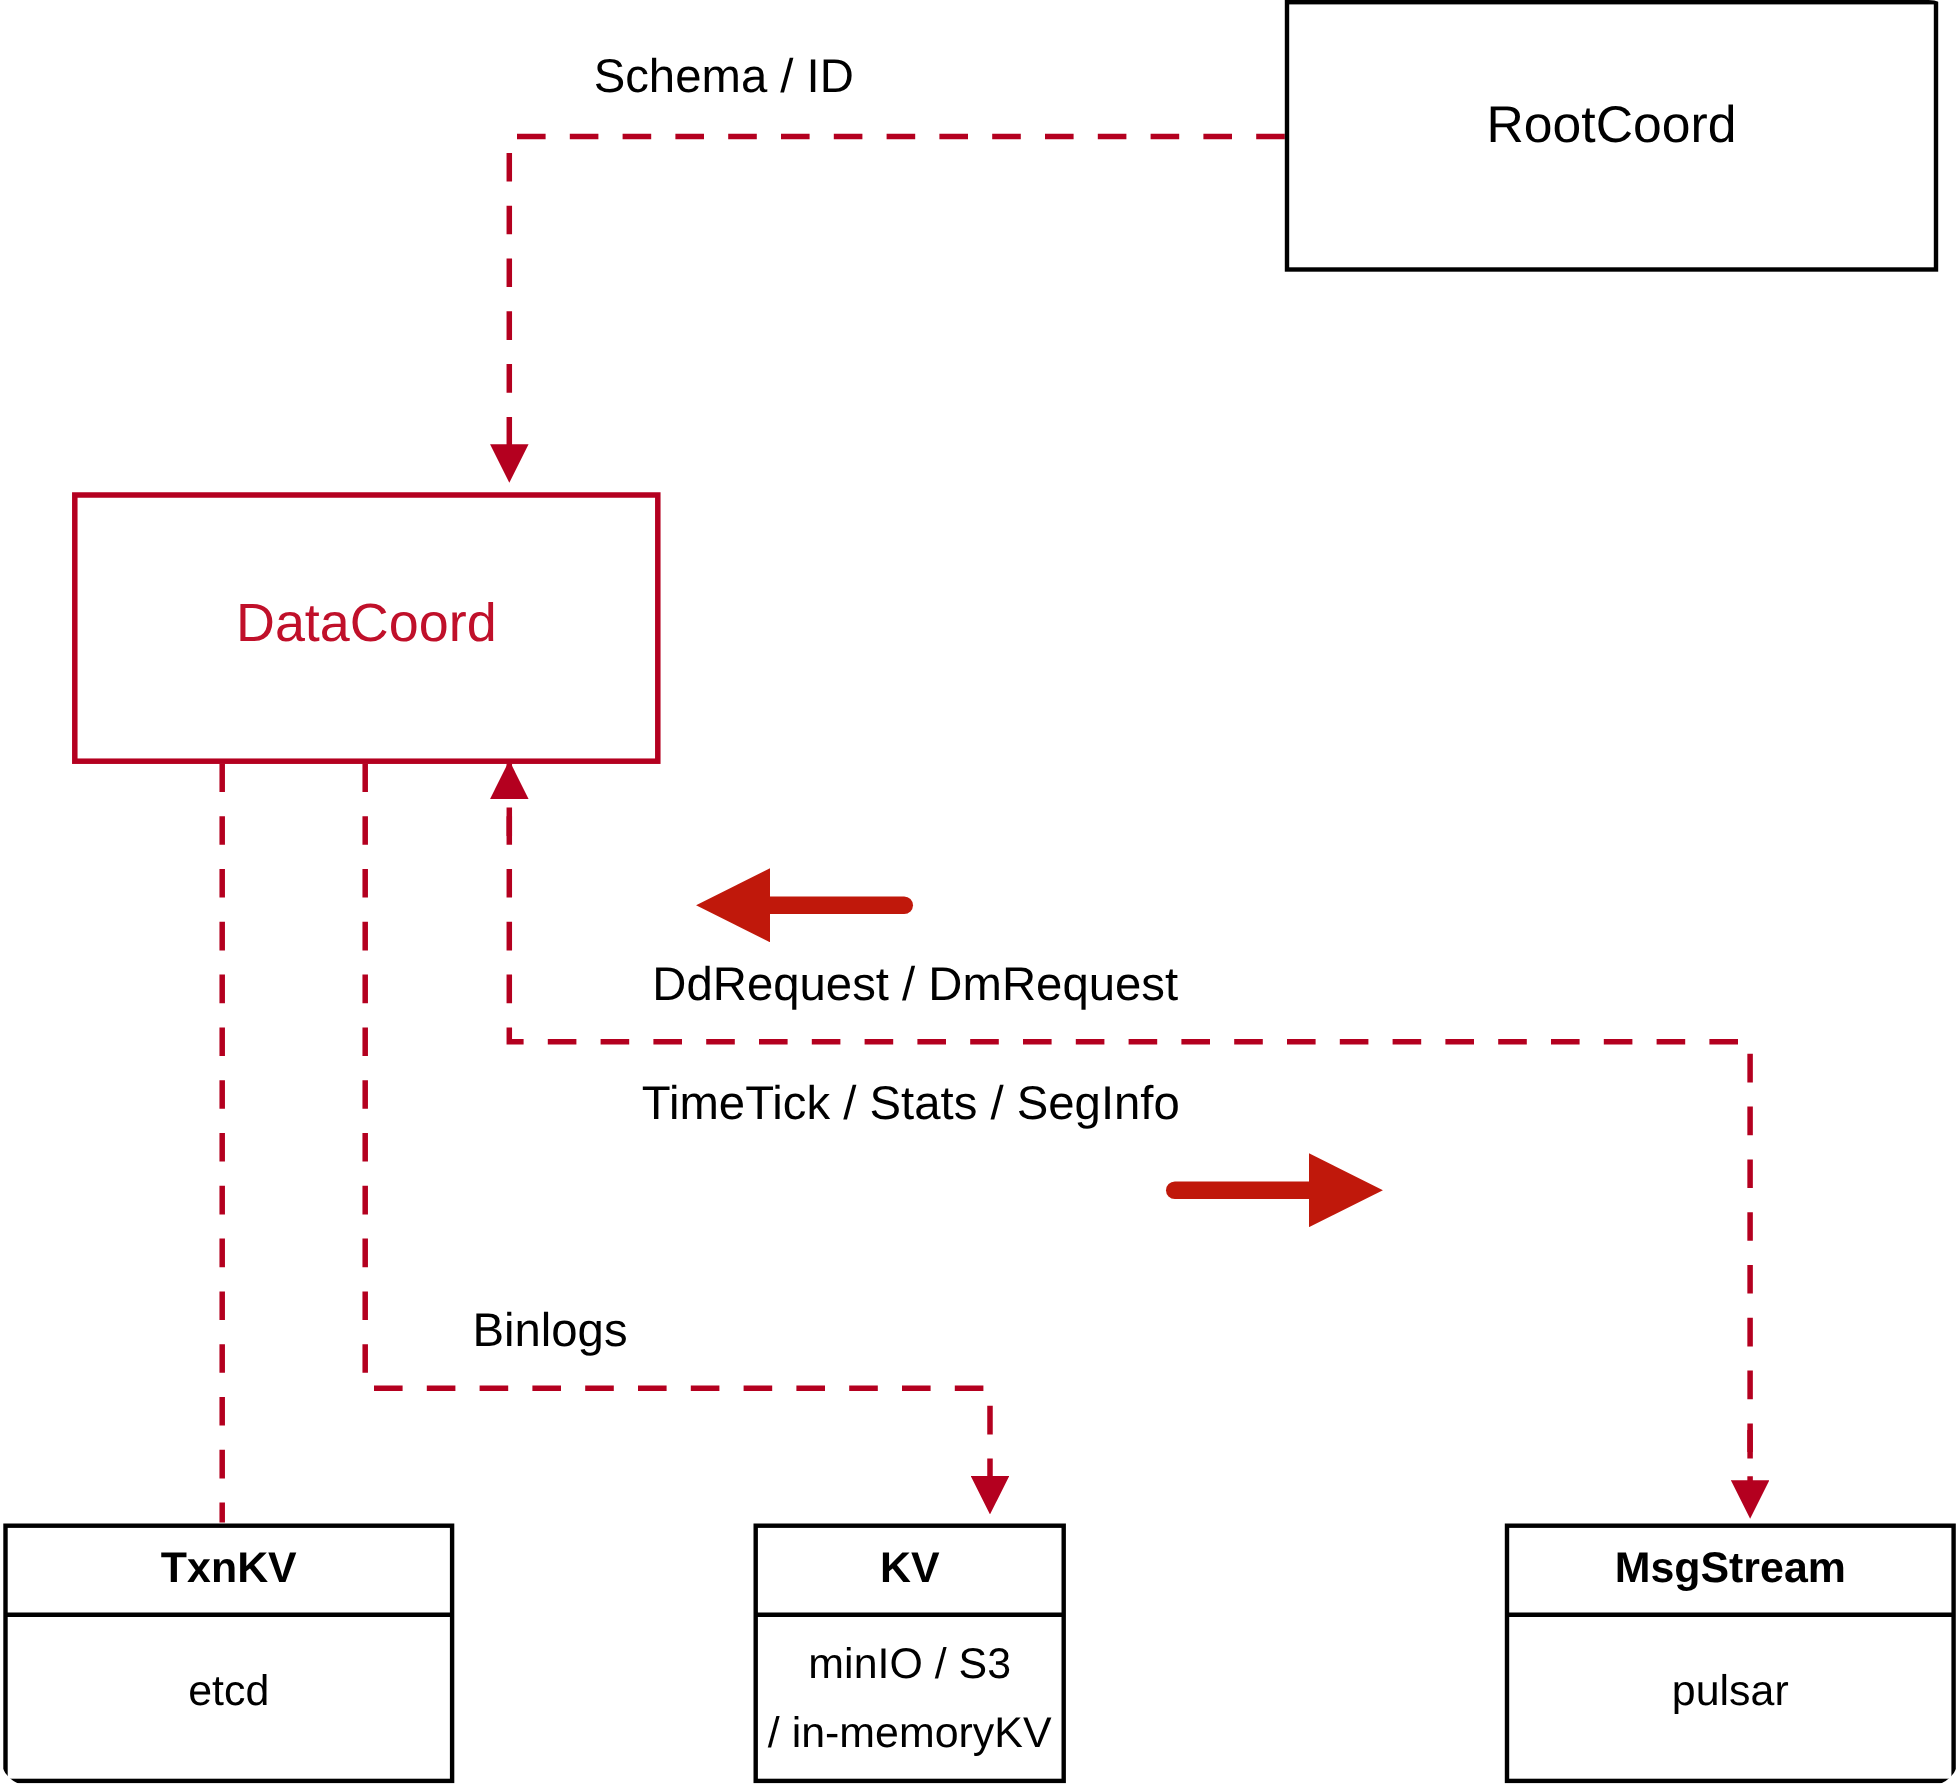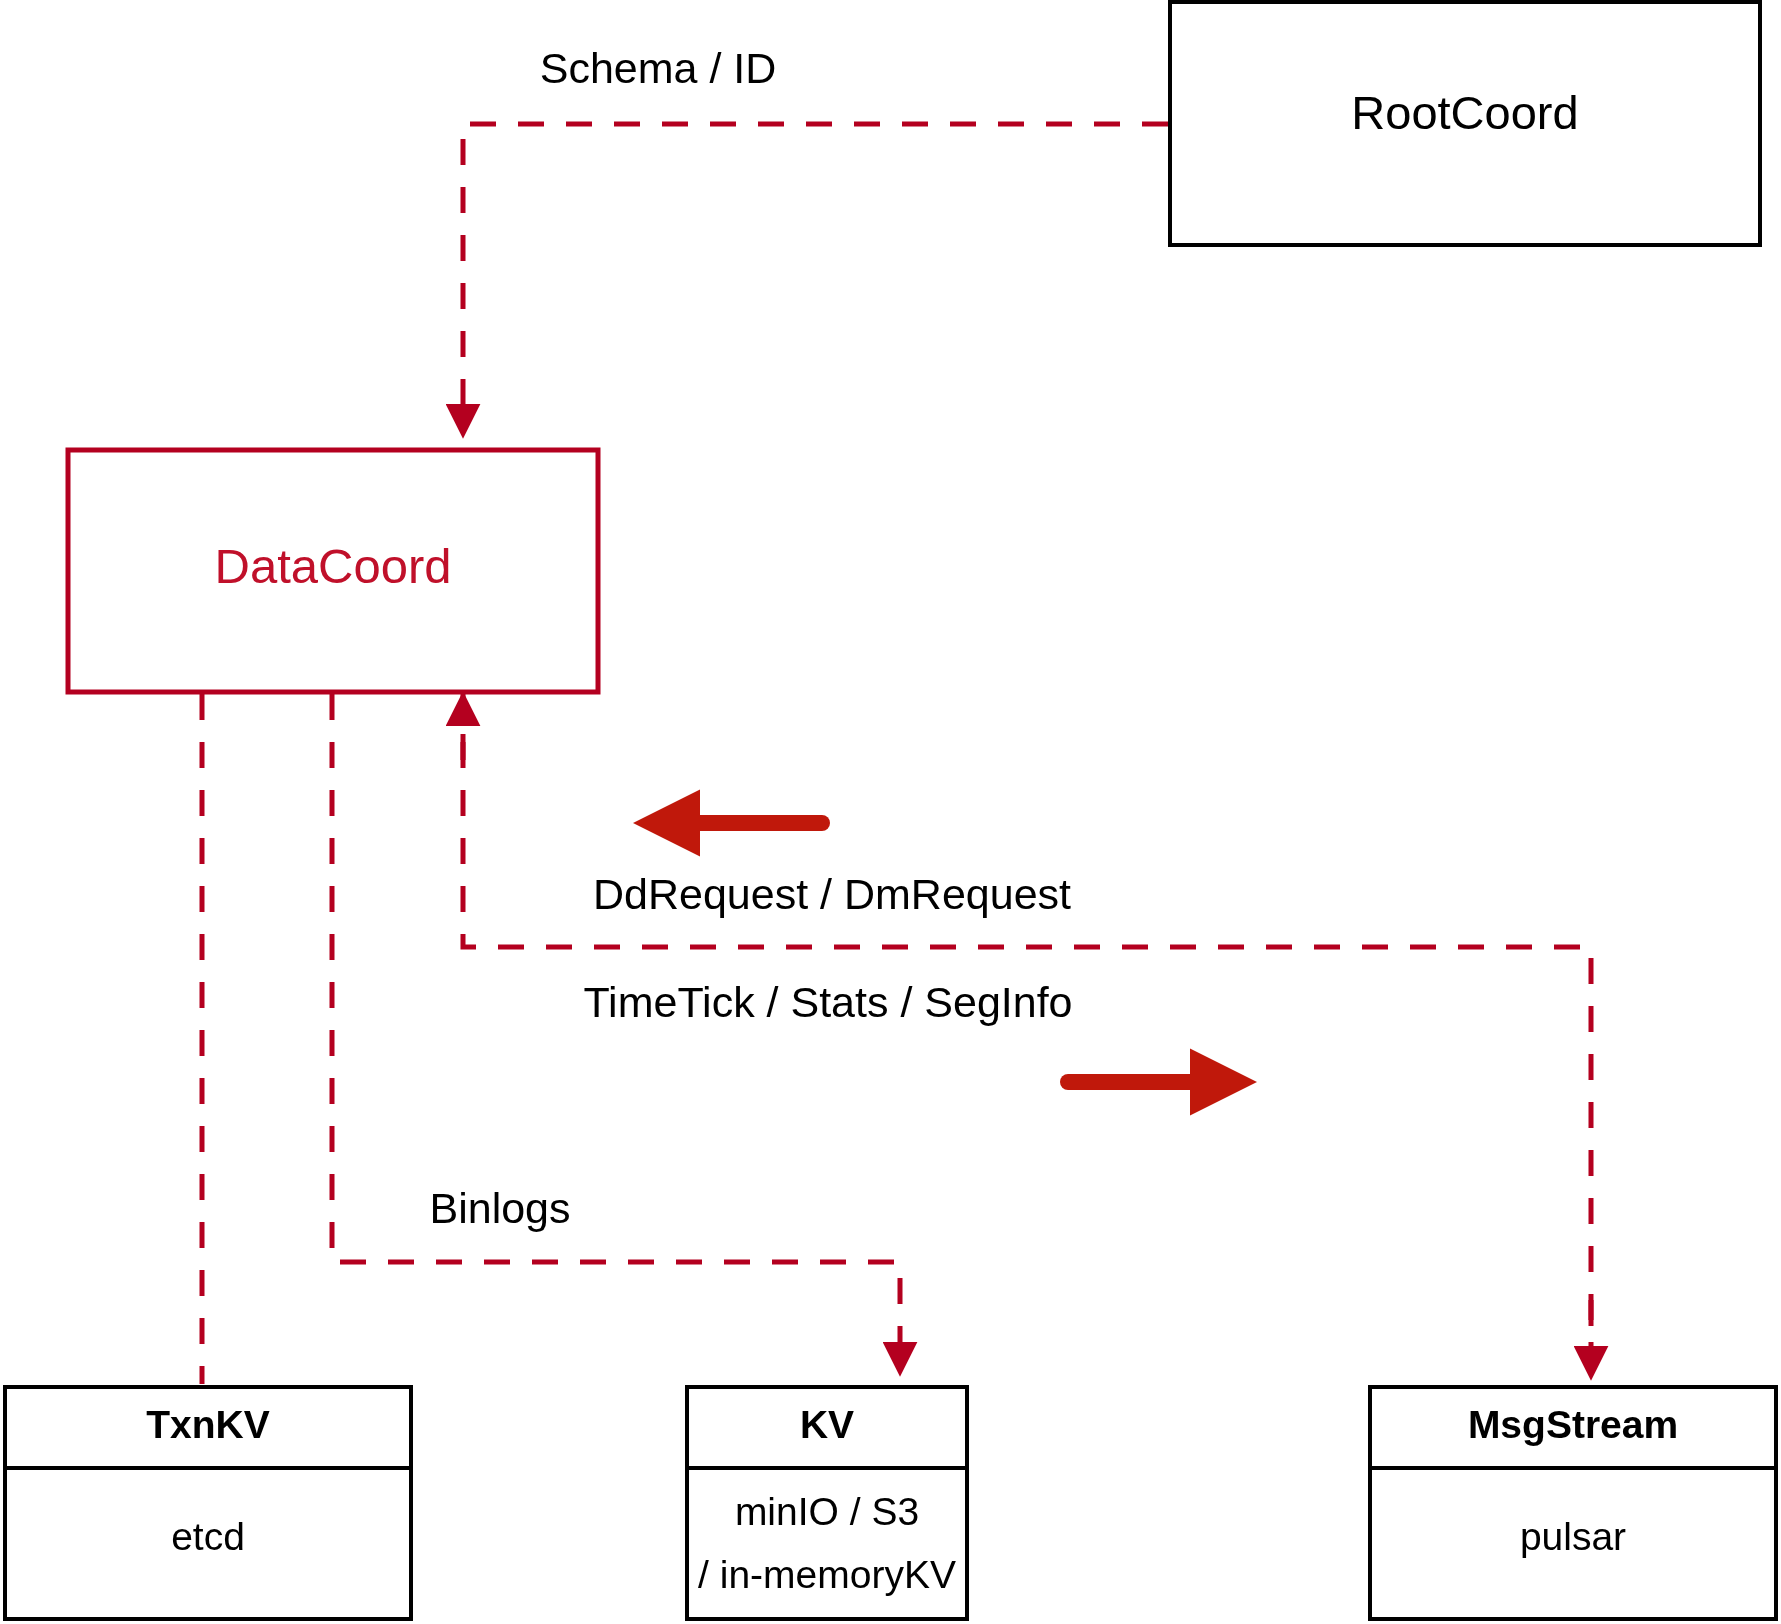--- a/index.html
+++ b/index.html
@@ -9,20 +9,21 @@
   }
   body {
     font-family: "Liberation Sans", sans-serif;
   }
   #diagram-root {
     position: relative;
     width: 1781px;
     height: 1624px;
     background: #ffffff;
     overflow: hidden;
+    border-radius: 28px;
   }
   svg.diagram-canvas {
     position: absolute;
     top: 0;
     left: 0;
     width: 1781px;
     height: 1624px;
     display: block;
   }
   .node-box-black {

